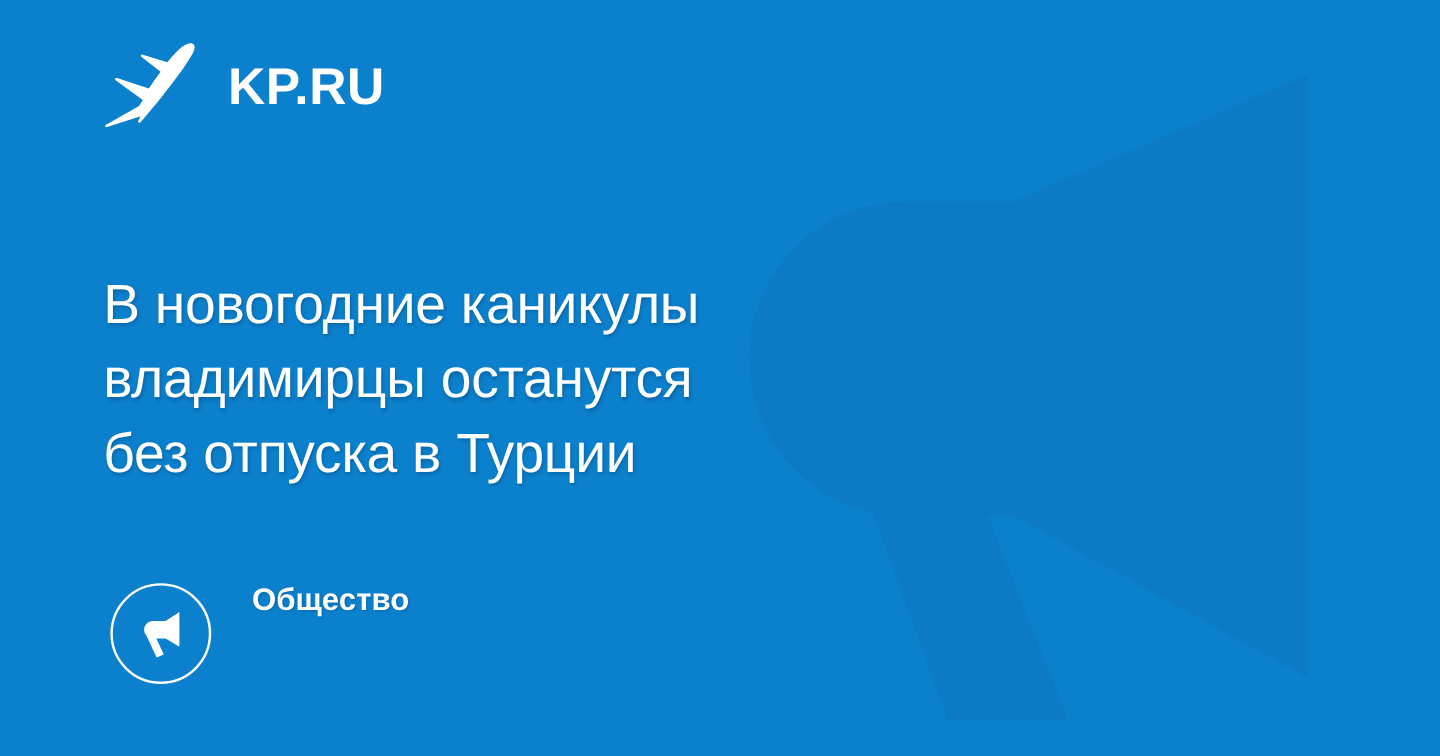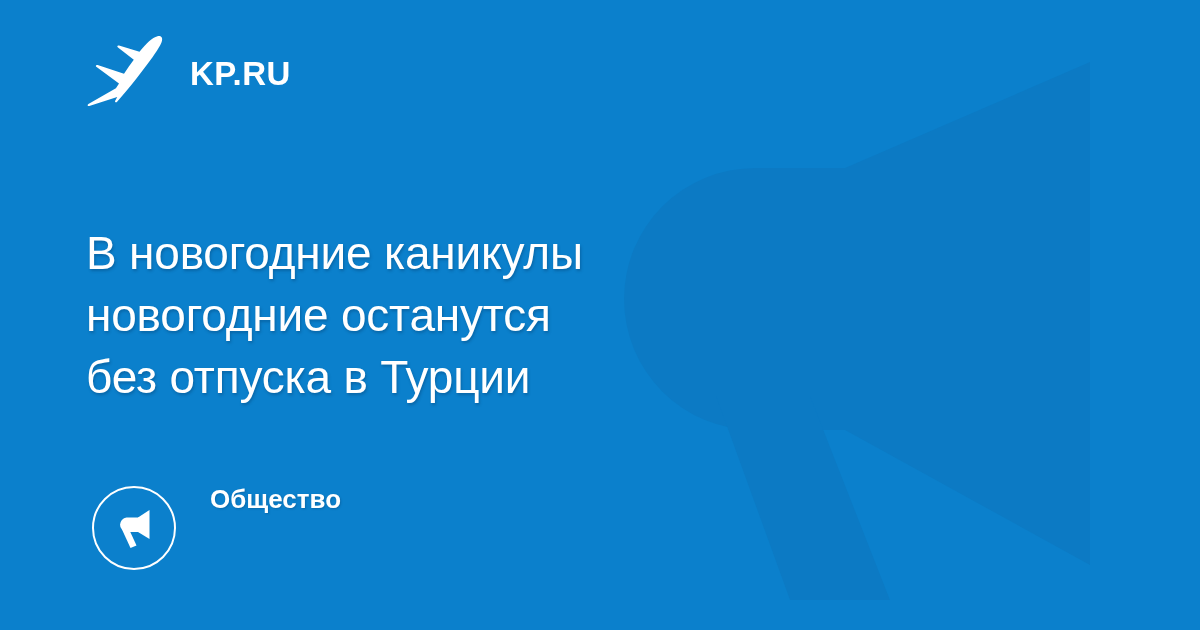--- a/index.html
+++ b/index.html
@@ -44,21 +44,21 @@
     gap: 18px;
   }
   .brand-bird {
     width: 86px;
     height: 78px;
     display: block;
     flex: 0 0 auto;
   }
   .brand-name {
     color: #ffffff;
-    font-size: 33px;
+    font-size: 43px;
     font-weight: 700;
     letter-spacing: 0.5px;
     line-height: 1;
     white-space: nowrap;
     margin-top: 2px;
   }
 
   
   .headline {
     position: absolute;
@@ -139,21 +139,21 @@
                  l27.9 -9.0 c-0.7 1.3 -1.4 2.6 -2.0 3.8 -0.7 1.3 0.9 2.2 1.9 1.1
                  C44.6 53.4 57.0 37.4 66.5 24.2 c3.3 -4.6 5.9 -8.6 7.7 -11.9
                  2.3 -4.2 2.3 -6.7 1.4 -8.0 -0.8 -1.1 -2.2 -1.5 -4.1 -1.1 Z"></path>
       </g>
     </svg>
     <span class="brand-name">KP.RU</span>
   </div>
 
   <h1 class="headline">
     <span class="headline-line">В новогодние каникулы</span>
-    <span class="headline-line">новогодние останутся</span>
+    <span class="headline-line">владимирцы останутся</span>
     <span class="headline-line">без отпуска в Турции</span>
   </h1>
 
   <div class="category">
     <span class="category-icon">
       <svg viewBox="0 0 46 46" xmlns="http://www.w3.org/2000/svg" aria-hidden="true">
         <g fill="#ffffff">
 
           <path d="M38.5 5.0 L38.5 34.0 L27.0 27.0 L27.0 12.5 Z"></path>
 

